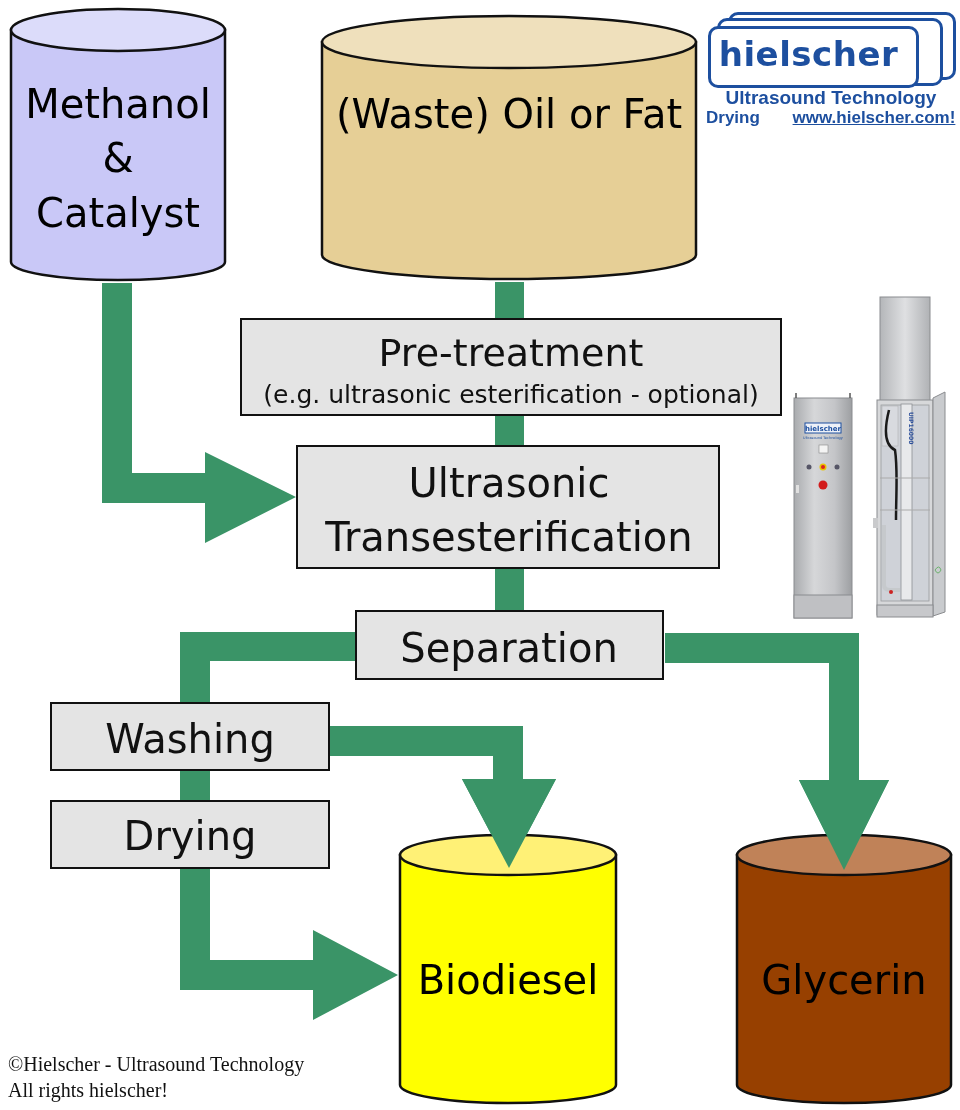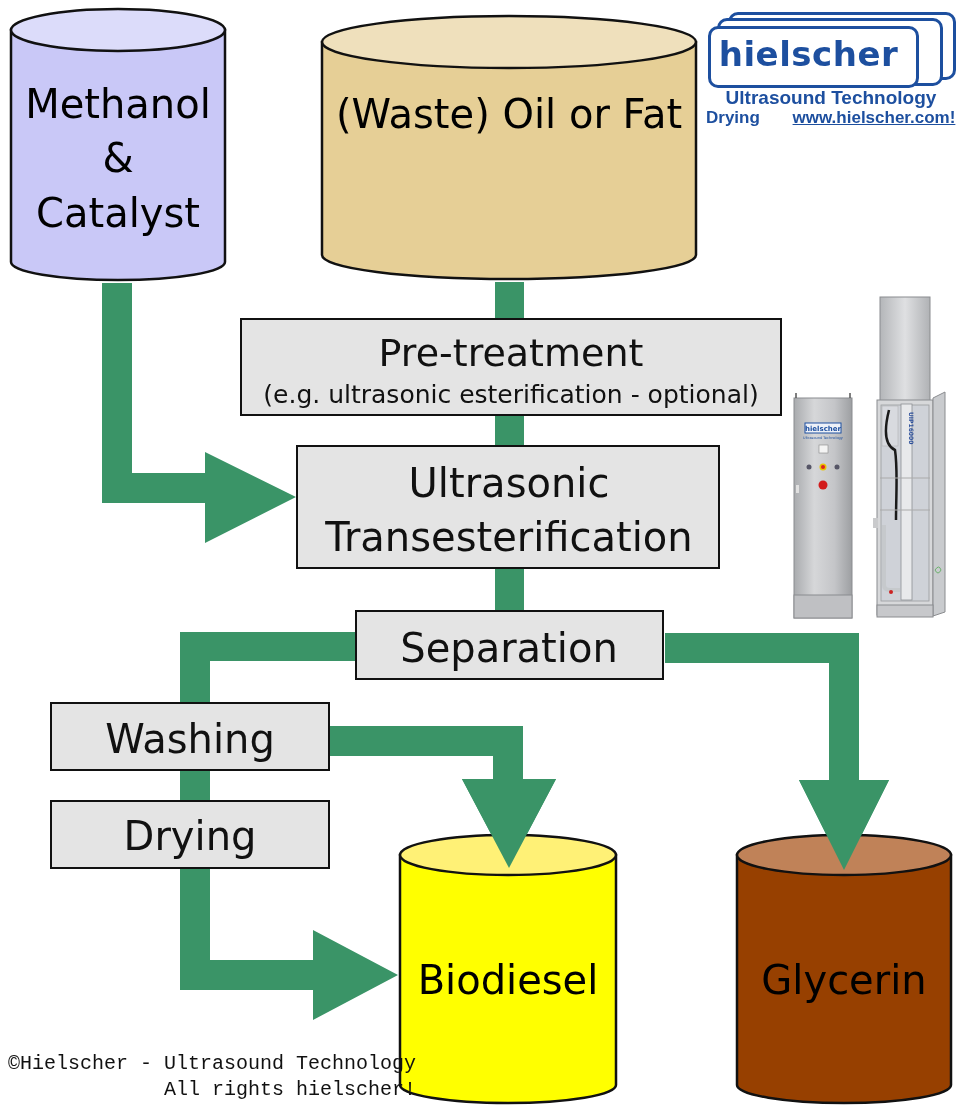--- a/index.html
+++ b/index.html
@@ -6,21 +6,21 @@
     body { width: 960px; height: 1110px; position: relative; overflow: hidden; font-family: "DejaVu Sans", sans-serif; }
     svg#diagram { position: absolute; left: 0; top: 0; width: 960px; height: 1110px; }
     .tank-text { font-family: "DejaVu Sans", sans-serif; fill: #000; text-anchor: middle; }
     .box-text { font-family: "DejaVu Sans", sans-serif; fill: #111; text-anchor: middle; }
     .logo { position: absolute; left: 706px; top: 10px; width: 250px; height: 120px; }
     .logo-frame { position: absolute; border: 3px solid #1d4f9f; border-radius: 10px; background: #fff; }
     .logo-name { position: absolute; left: 0; top: 24px; width: 205px; text-align: center; font-family: "DejaVu Sans", sans-serif; font-weight: bold; font-size: 34px; color: #1d4f9f; letter-spacing: 0.5px; }
     .logo-tagline { position: absolute; left: 0; top: 77px; width: 250px; text-align: center; font-family: "Liberation Sans", sans-serif; font-weight: bold; font-size: 19px; color: #1d4f9f; white-space: nowrap; }
     .logo-visit { position: absolute; left: 0; top: 98px; width: 250px; text-align: right; padding-right: 6px; box-sizing: border-box; font-family: "Liberation Sans", sans-serif; font-weight: bold; font-size: 17px; color: #1d4f9f; white-space: nowrap; }
     .logo-visit .url { text-decoration: underline; margin-left: 28px; }
-    .copyright { position: absolute; left: 8px; top: 1051px; font-family: Liberation Mono, monospace; font-size: 20px; line-height: 26px; color: #111; text-align: right; }
+    .copyright { position: absolute; left: 8px; top: 1051px; font-family: Liberation Serif, serif; font-size: 20px; line-height: 26px; color: #111; }
   </style>
 </head>
 <body>
 
 <svg id="diagram" viewBox="0 0 960 1110" xmlns="http://www.w3.org/2000/svg">
 
   <g>
 
     <polygon class="arrow" points="102,283 132,283 132,473 205,473 205,452 296,497 205,543 205,503 102,503" fill="#3a9467"></polygon>
 

